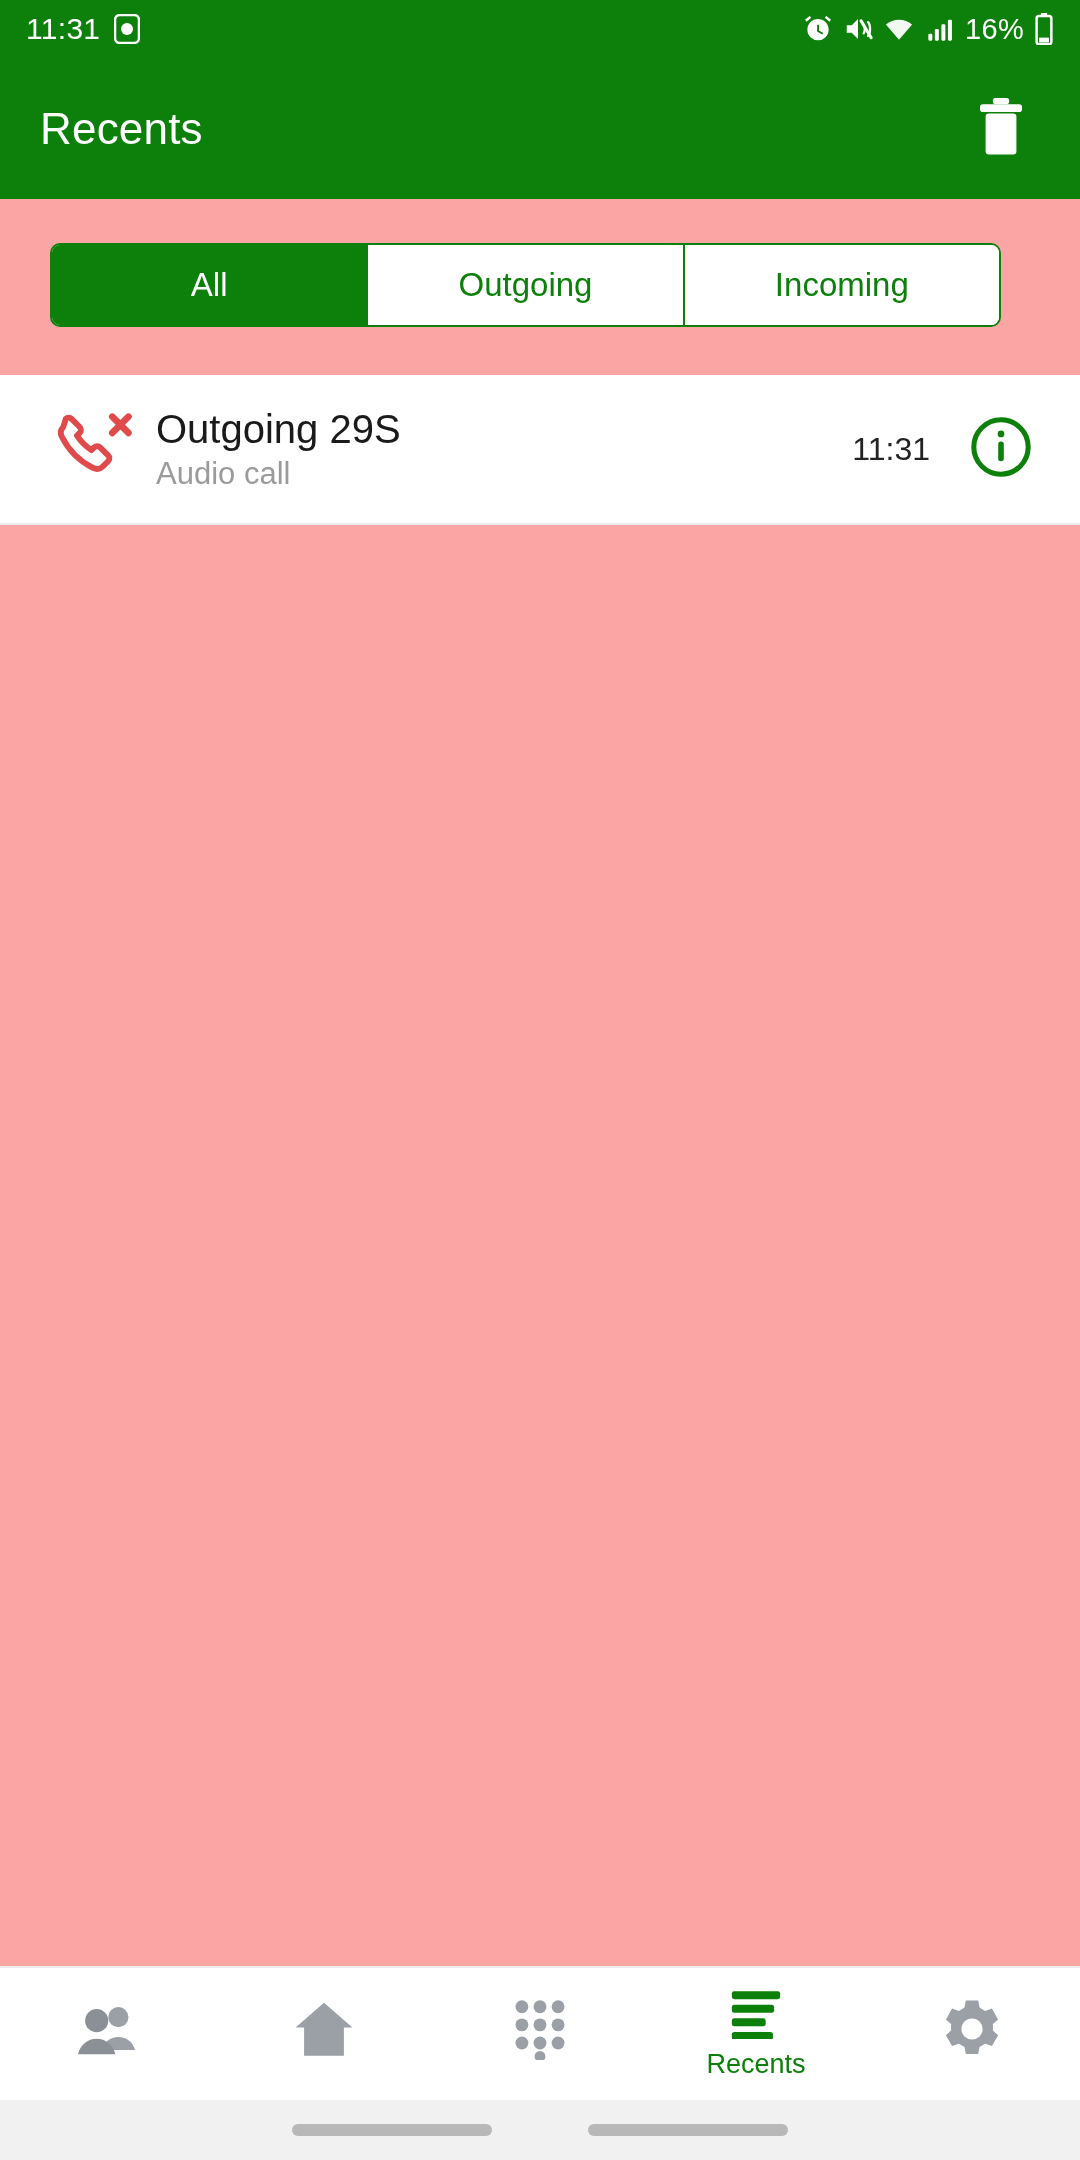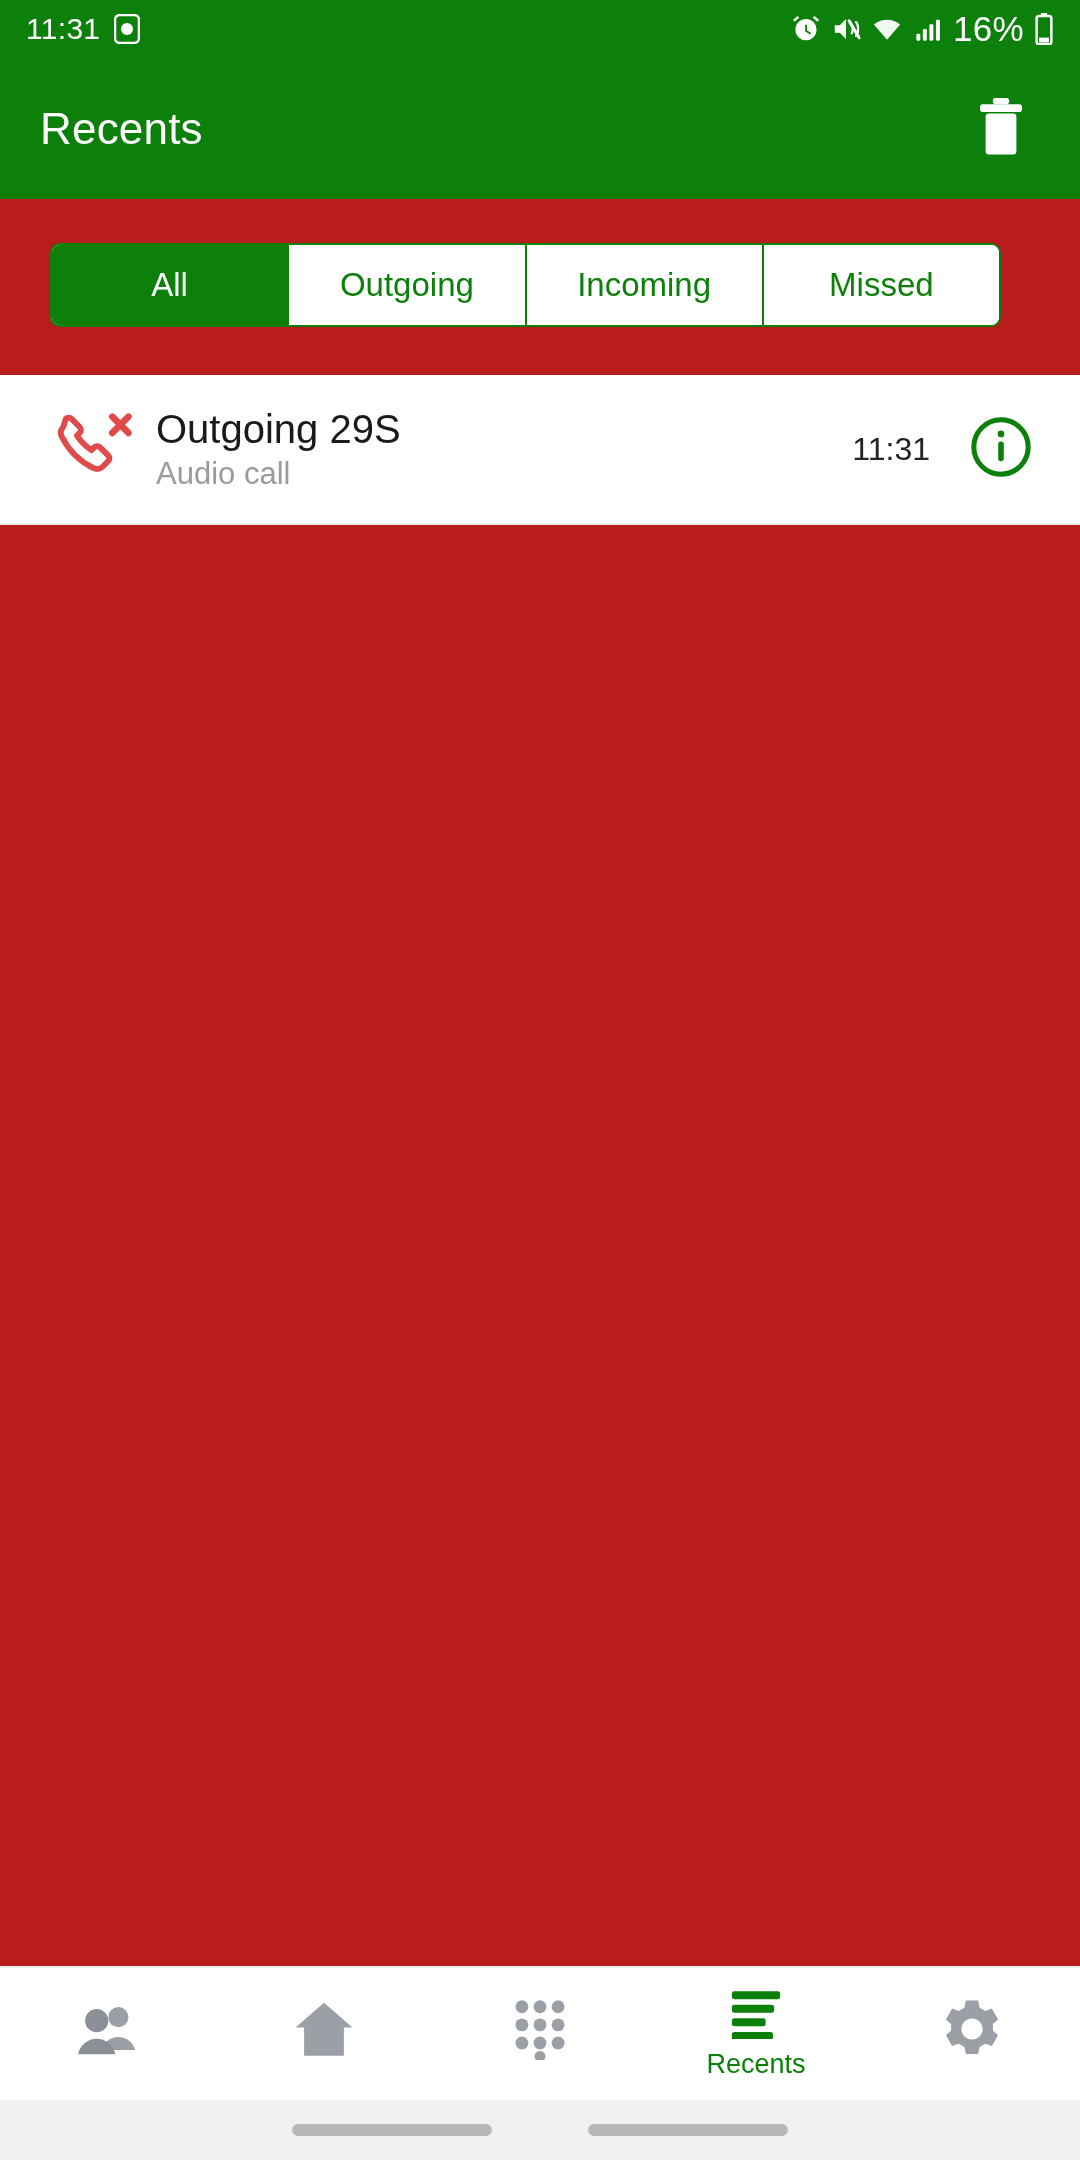--- a/index.html
+++ b/index.html
@@ -2,32 +2,32 @@
 <html><head>
 <meta charset="utf-8">
 <style>
   * { margin:0; padding:0; box-sizing:border-box; }
   html, body {
     width:1080px; height:2160px;
     font-family:"Liberation Sans", sans-serif;
     background:#ffffff;
     overflow:hidden;
   }
-  .screen { position:relative; width:1080px; height:2160px; background:#b91c1c;border-radius:7px; }
+  .screen { position:relative; width:1080px; height:2160px; background:#fca5a5;border-radius:7px; }
 
   
   .statusbar {
     height:58px; background:#0C800A;
     display:flex; align-items:center;
     padding:0 26px; color:#ffffff;
   }
   .sb-time { font-size:30px; letter-spacing:.3px; }
   .sb-left { display:flex; align-items:center; gap:14px; }
   .sb-right { margin-left:auto; display:flex; align-items:center; gap:10px; }
-  .sb-pct { font-size:35px; letter-spacing:.3px; }
+  .sb-pct { font-size:29px; letter-spacing:.3px; }
   .sb-ico { display:flex; align-items:center; }
 
   
   .appbar {
     height:141px; background:#0C800A;
     display:flex; align-items:center;
     padding:0 40px; color:#fff;
   }
   .appbar-title { font-size:44px; font-weight:400; letter-spacing:.2px; }
   .appbar-actions { margin-left:auto; display:flex; align-items:center; }
@@ -152,23 +152,20 @@
   <div class="filter-wrap">
     <div class="segmented">
       <div class="seg active">
         <span>All</span>
       </div>
       <div class="seg">
         <span>Outgoing</span>
       </div>
       <div class="seg">
         <span>Incoming</span>
-      </div>
-      <div class="seg">
-        <span>Missed</span>
       </div>
     </div>
   </div>
 
   <div class="call-list">
     <div class="call-row">
       <div class="call-icon">
         <svg width="86" height="78" viewBox="0 0 30 28">
           <path d="M3.6 6.1c-.9.9-1.1 2.3-.5 3.5 2.4 4.8 6.4 8.8 11.2 11.2 1.2.6 2.6.4 3.5-.5l1.9-1.9c.6-.6.6-1.5 0-2.1l-2.9-2.9c-.6-.6-1.5-.6-2.1 0l-1 1a19.6 19.6 0 0 1-5.2-5.2l1-1c.6-.6.6-1.5 0-2.1L6.6 3.2c-.6-.6-1.5-.6-2.1 0z" fill="none" stroke="#E04A4A" stroke-width="2.1" stroke-linejoin="round"></path>
           <path d="M21.2 2.4 27 8.2M27 2.4l-5.8 5.8" stroke="#E04A4A" stroke-width="2.4" stroke-linecap="round"></path>

